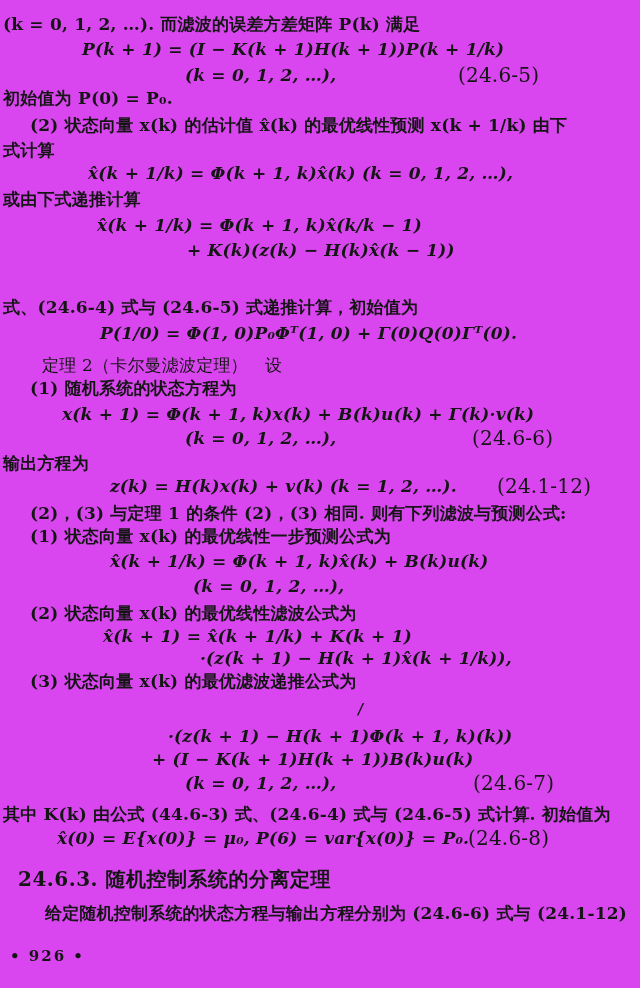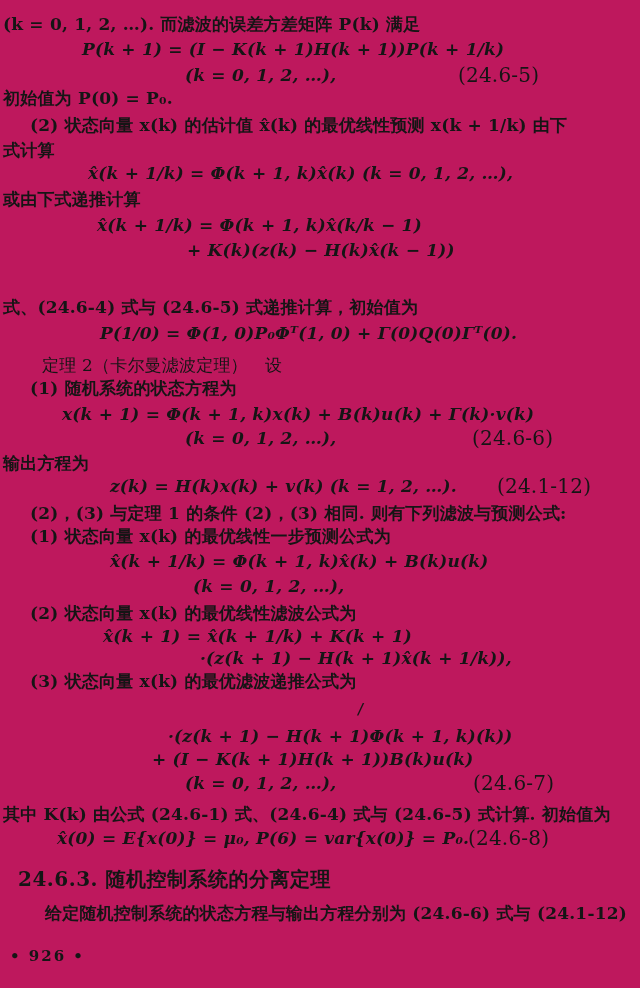--- a/index.html
+++ b/index.html
@@ -1,20 +1,20 @@
 <!DOCTYPE html>
 <html><head>
 <meta charset="utf-8">
 <style>
   html,body{margin:0;padding:0;background:#e8e8e8;}
   .page{
     position:relative;
     width:640px;height:988px;
     margin:0 auto;
-    background:#be185d;
+    background:#d946ef;
     overflow:hidden;
     color:#151515;
   }
   .ln{
     position:absolute;
     white-space:nowrap;
     color:#151515;
     font-family:"DejaVu Serif","Liberation Serif",serif;
     font-size:17px;
     line-height:22px;
@@ -86,21 +86,21 @@
   <div class="ln eq" style="top:575px;left:193px">(k = 0, 1, 2, …),</div>
   <div class="ln body" style="top:602px;left:30px">(2) 状态向量 x(k) 的最优线性滤波公式为</div>
   <div class="ln eq" style="top:625px;left:103px">x̂(k + 1) = x̂(k + 1/k) + K(k + 1)</div>
   <div class="ln eq" style="top:647px;left:200px">·(z(k + 1) − H(k + 1)x̂(k + 1/k)),</div>
   <div class="ln body" style="top:670px;left:30px">(3) 状态向量 x(k) 的最优滤波递推公式为</div>
   <div class="ln stray" style="top:698px;left:358px">/</div>
   <div class="ln eq" style="top:725px;left:168px">·(z(k + 1) − H(k + 1)Φ(k + 1, k)(k))</div>
   <div class="ln eq" style="top:748px;left:152px">+ (I − K(k + 1)H(k + 1))B(k)u(k)</div>
   <div class="ln eq" style="top:772px;left:185px">(k = 0, 1, 2, …),</div>
   <div class="ln eqnum" style="top:772px;left:473px">(24.6-7)</div>
-  <div class="ln body" style="top:803px;left:3px">其中 K(k) 由公式 (24.6-1) 式、(24.6-4) 式与 (24.6-5) 式计算. 初始值为</div>
+  <div class="ln body" style="top:803px;left:3px">其中 K(k) 由公式 (44.6-3) 式、(24.6-4) 式与 (24.6-5) 式计算. 初始值为</div>
   <div class="ln eq" style="top:827px;left:57px">x̂(0) = E{x(0)} = μ₀, P(6) = var{x(0)} = P₀.</div>
   <div class="ln eqnum" style="top:827px;left:468px">(24.6-8)</div>
 
   <div class="ln heading" style="top:866px;left:18px">24.6.3. 随机控制系统的分离定理</div>
   <div class="ln body intro" style="top:902px;left:45px">给定随机控制系统的状态方程与输出方程分别为 (24.6-6) 式与 (24.1-12)</div>
 
   <div class="ln pagenum" style="top:945px;left:10px">• 926 •</div>
 
 </div>
 

